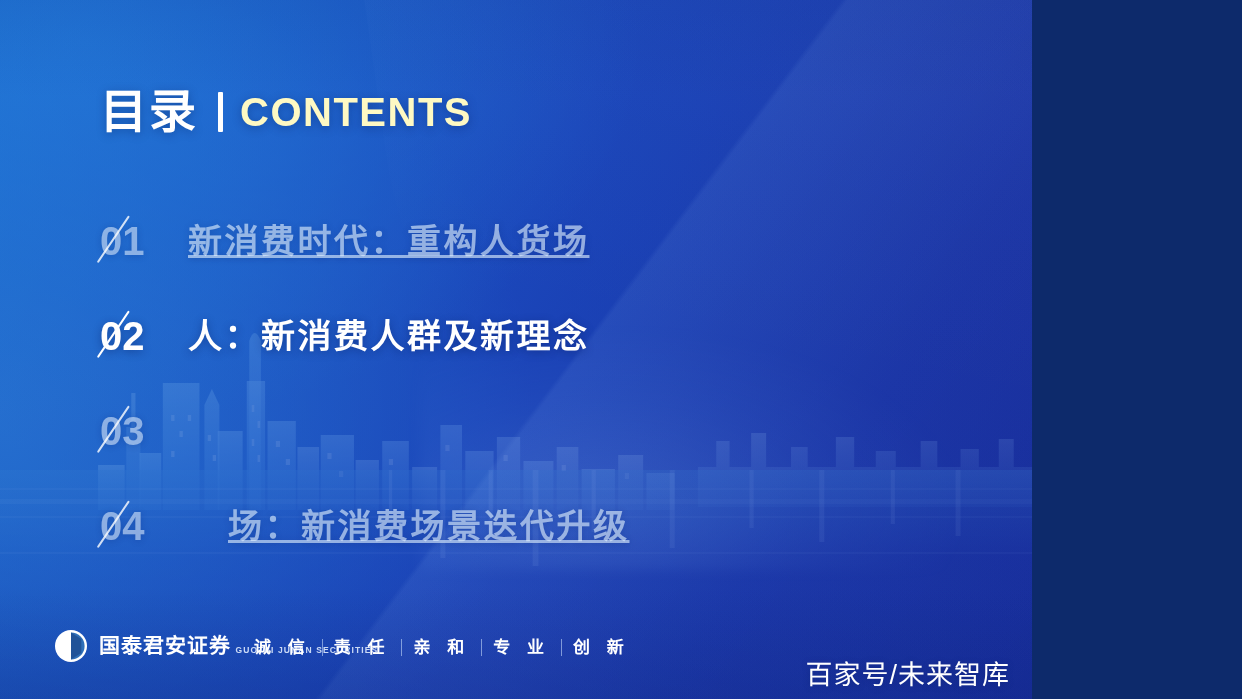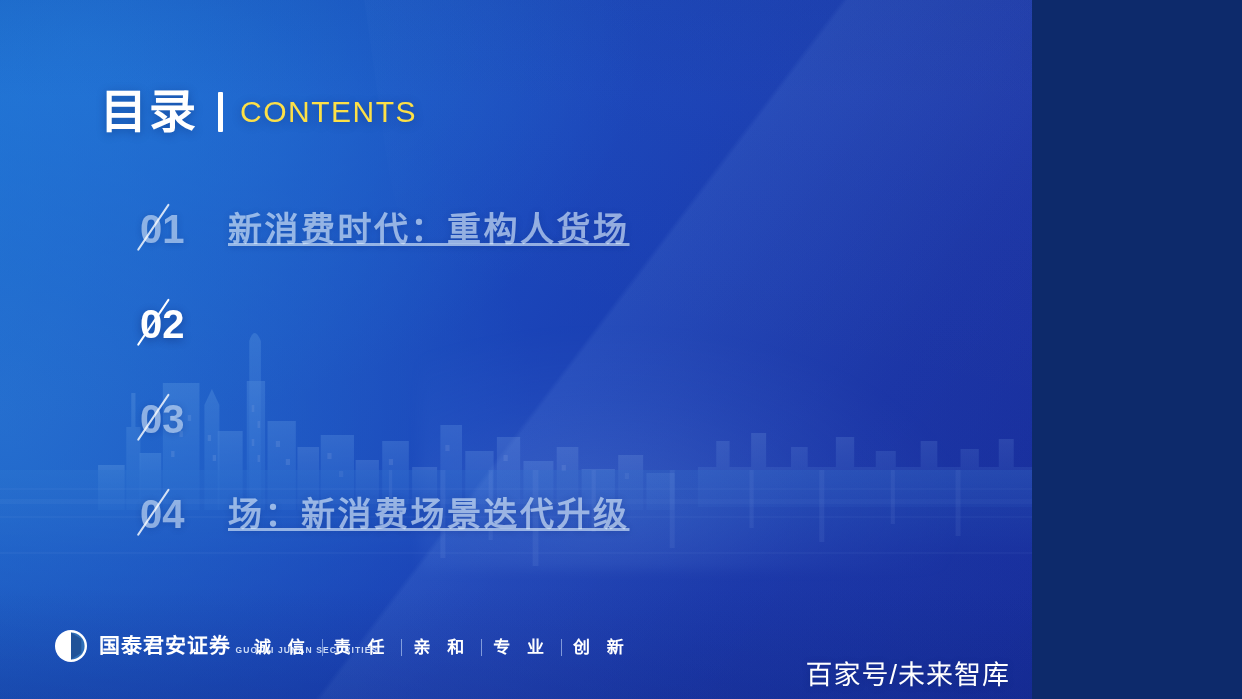--- a/index.html
+++ b/index.html
@@ -109,40 +109,40 @@
     text-shadow: 0 2px 10px rgba(6,30,90,.35);
   }
   .heading-bar {
     width: 5px;
     height: 40px;
     background: #ffffff;
     margin: 0 17px 0 20px;
     border-radius: 1px;
   }
   .heading-en {
-    color: #fde047;
-    font-size: 30px;
-    font-weight: 400;
+    color: #fef9c3;
+    font-size: 40px;
+    font-weight: 700;
     letter-spacing: 1.5px;
     line-height: 1;
     text-shadow: 0 2px 10px rgba(6,30,90,.35);
   }
 
   
-  .toc { position: absolute; left: 100px; top: 198px; margin-left: 40px; }
+  .toc { position: absolute; left: 100px; top: 210px; }
 
   .toc-item {
     position: relative;
     display: flex;
     align-items: center;
     height: 62px;
     margin-bottom: 33px;
     white-space: nowrap;
   }
-  .toc-item:last-child { margin-bottom: 0; }
+  .toc-item:last-child { margin-bottom: 0; gap: 40px; }
 
   .toc-num {
     font-size: 40px;
     font-weight: 700;
     line-height: 1;
     letter-spacing: 0px;
     width: 62px;
   }
   .toc-slash {
     position: absolute;
@@ -356,20 +356,21 @@
 
       <div class="toc-item dim">
         <span class="toc-num">01</span>
         <span class="toc-slash"></span>
         <span class="toc-label">新消费时代：重构人货场</span>
       </div>
 
       <div class="toc-item active">
         <span class="toc-num">02</span>
         <span class="toc-slash"></span>
+        <span class="toc-label">人：新消费人群及新理念</span>
       </div>
 
       <div class="toc-item dim">
         <span class="toc-num">03</span>
         <span class="toc-slash"></span>
       </div>
 
       <div class="toc-item dim">
         <span class="toc-num">04</span>
         <span class="toc-slash"></span>

